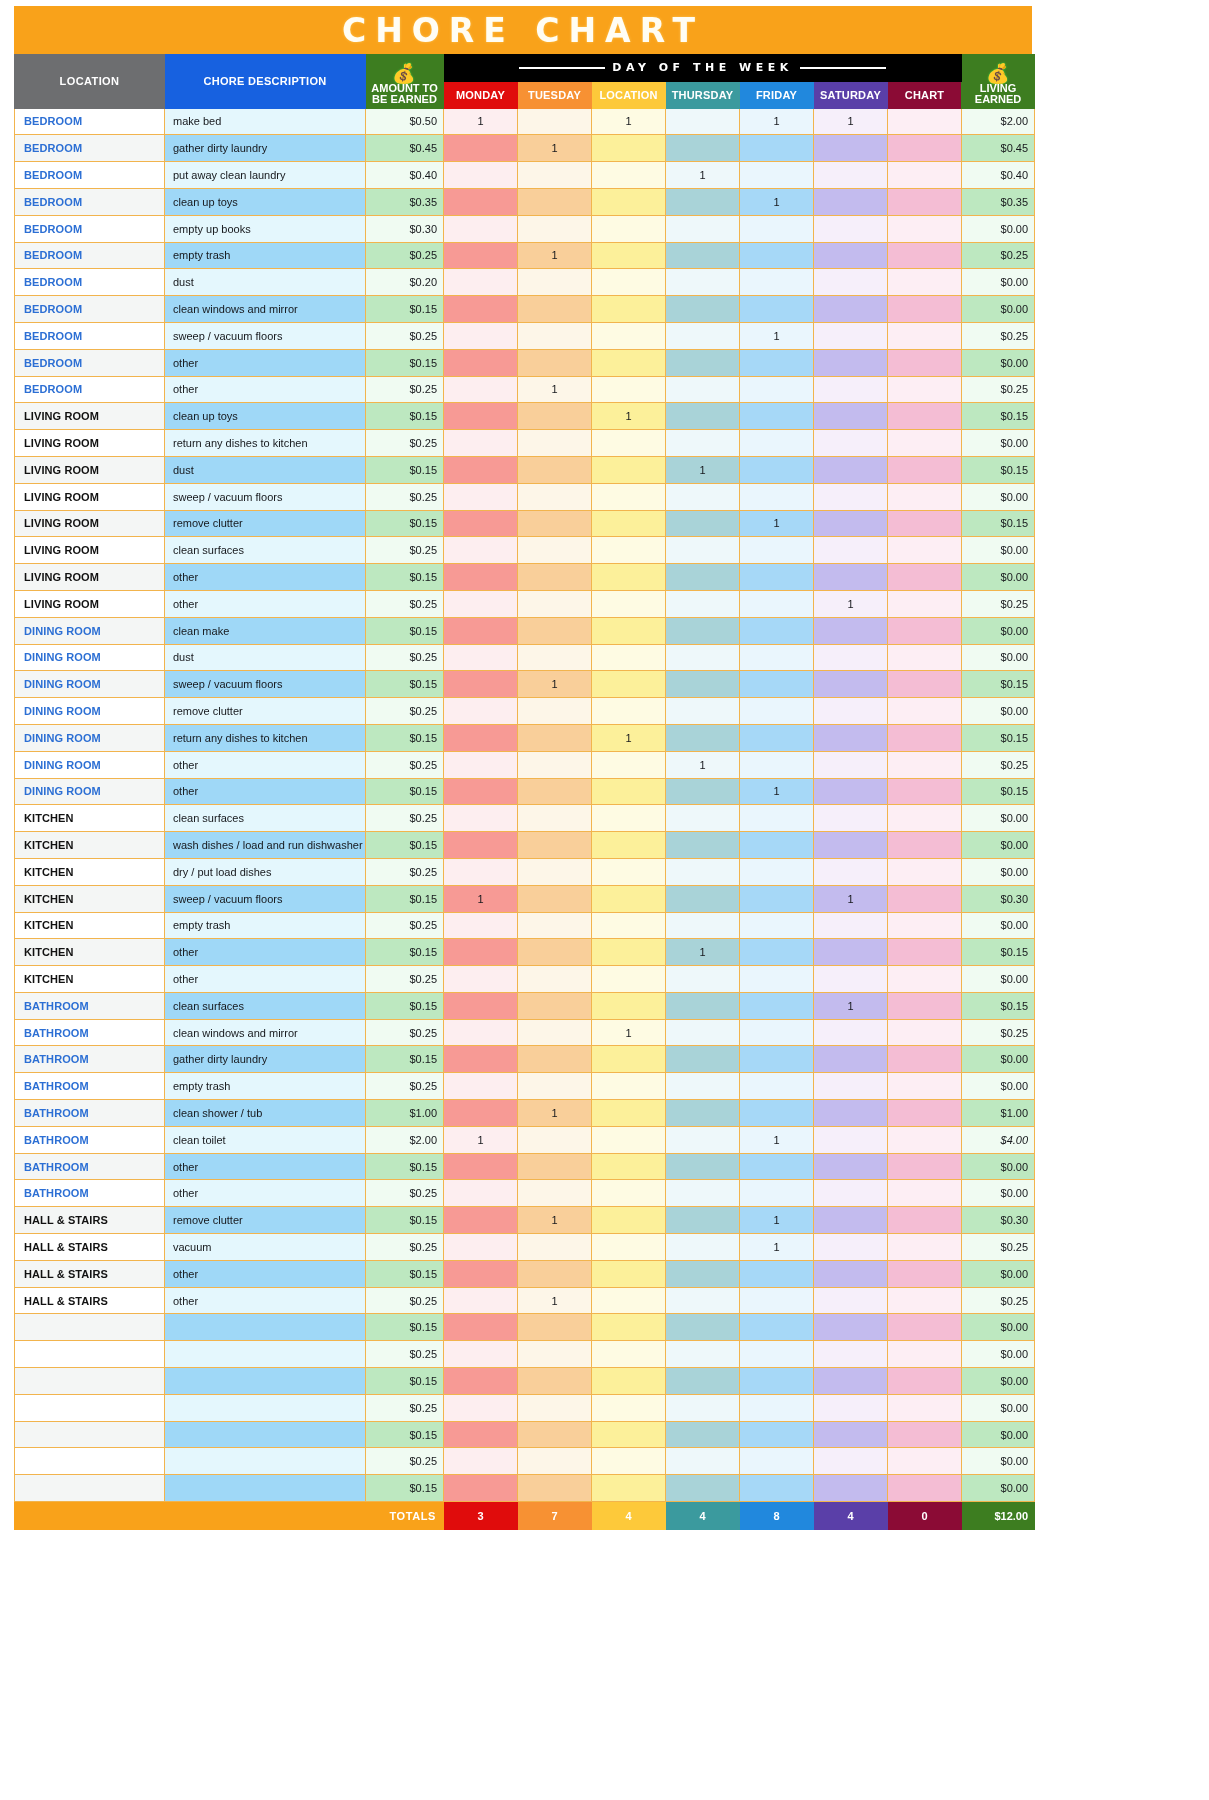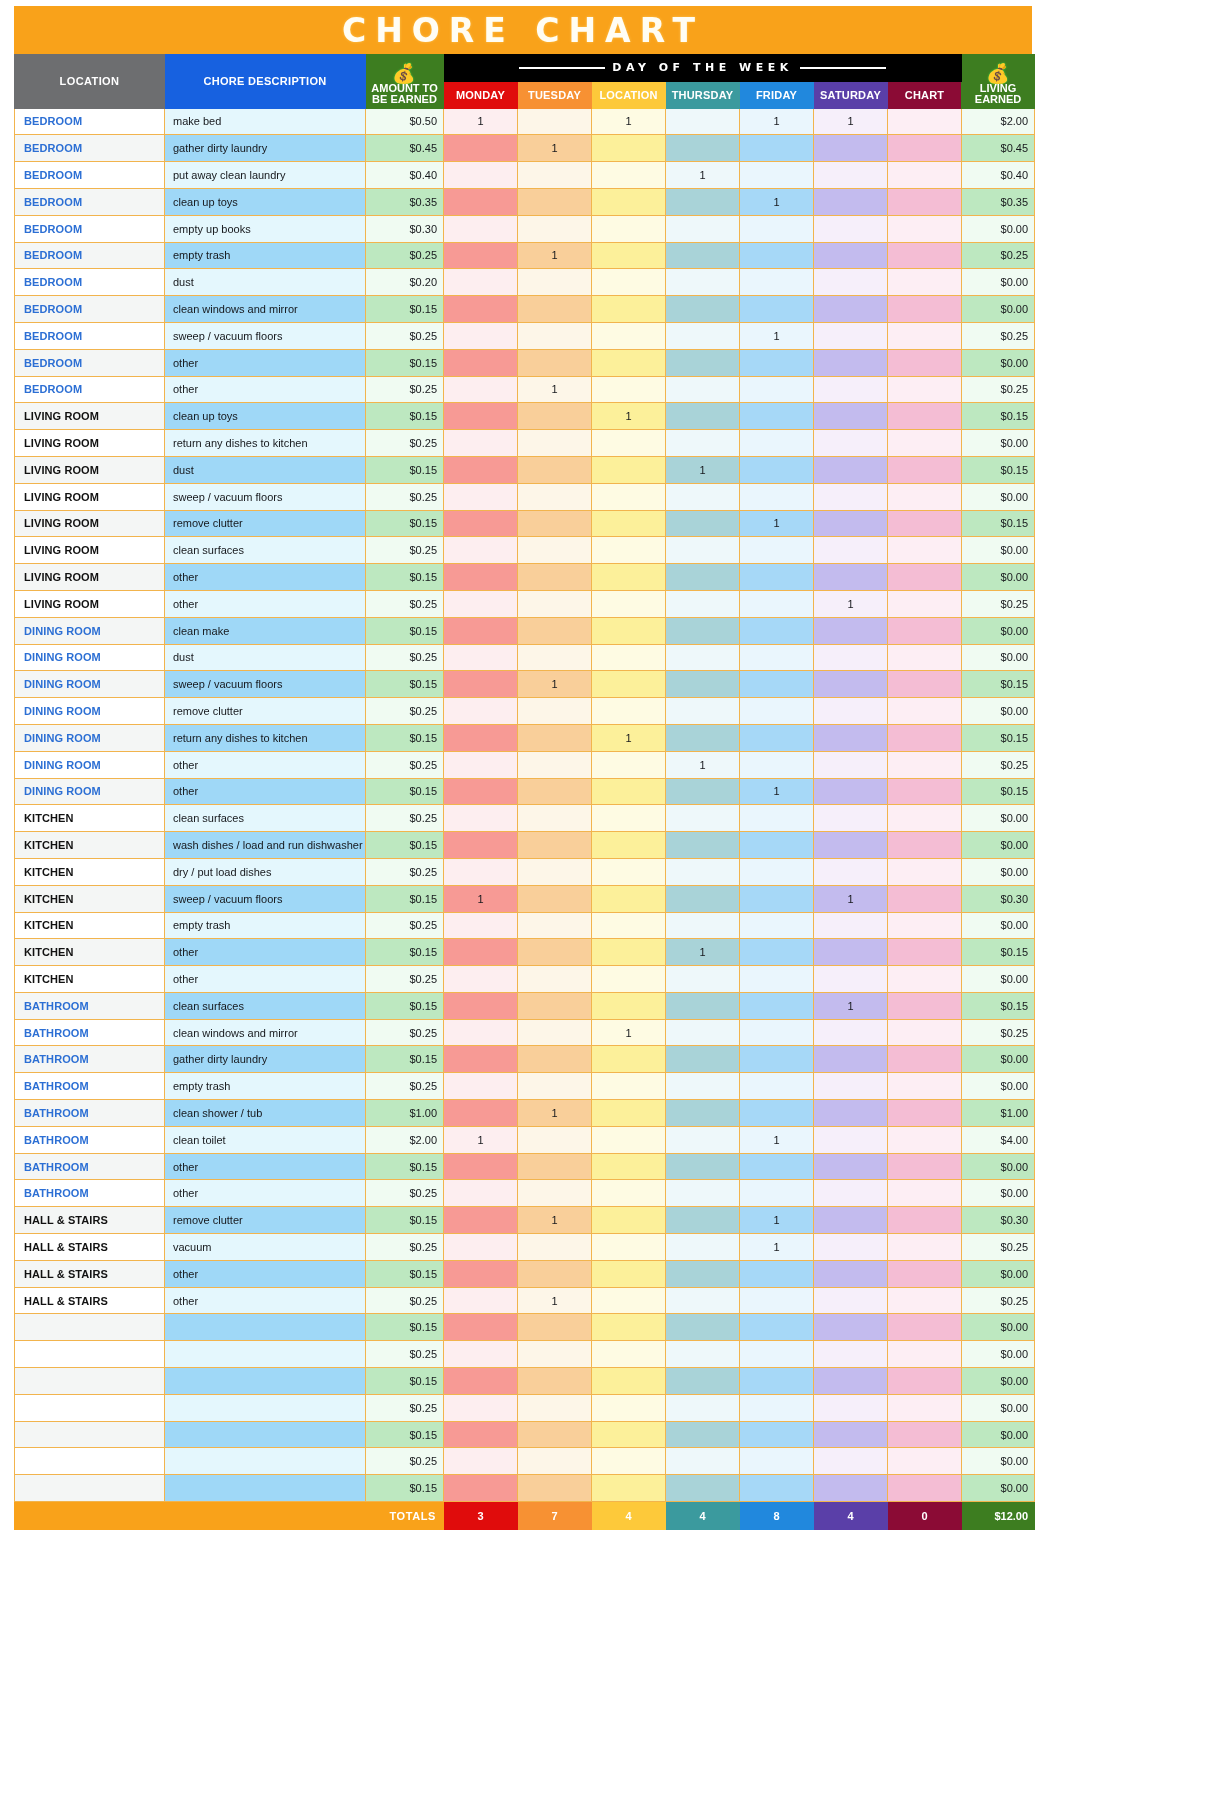--- a/index.html
+++ b/index.html
@@ -708,21 +708,21 @@
           <td class="loc blue" style="background: rgb(255, 255, 255);">BATHROOM</td>
           <td class="desc" style="background: rgb(228, 247, 253);">clean toilet</td>
           <td class="amt" style="background: rgb(240, 251, 242);">$2.00</td>
           <td class="day" style="background: rgb(253, 238, 240);">1</td>
           <td class="day" style="background: rgb(253, 246, 232);"></td>
           <td class="day" style="background: rgb(254, 251, 227);"></td>
           <td class="day" style="background: rgb(238, 248, 250);"></td>
           <td class="day" style="background: rgb(234, 246, 253);">1</td>
           <td class="day" style="background: rgb(246, 239, 250);"></td>
           <td class="day" style="background: rgb(253, 238, 244);"></td>
-          <td class="earn" style="background: rgb(240, 251, 242);">$4.00</td>
+          <td class="earn" style="background: rgb(240, 251, 242); font-style: italic;">$4.00</td>
         </tr>
         <tr>
           <td class="loc blue" style="background: rgb(244, 246, 245);">BATHROOM</td>
           <td class="desc" style="background: rgb(159, 216, 247);">other</td>
           <td class="amt" style="background: rgb(189, 232, 192);">$0.15</td>
           <td class="day" style="background: rgb(247, 154, 149);"></td>
           <td class="day" style="background: rgb(249, 207, 154);"></td>
           <td class="day" style="background: rgb(252, 240, 154);"></td>
           <td class="day" style="background: rgb(169, 211, 216);"></td>
           <td class="day" style="background: rgb(166, 216, 247);"></td>

